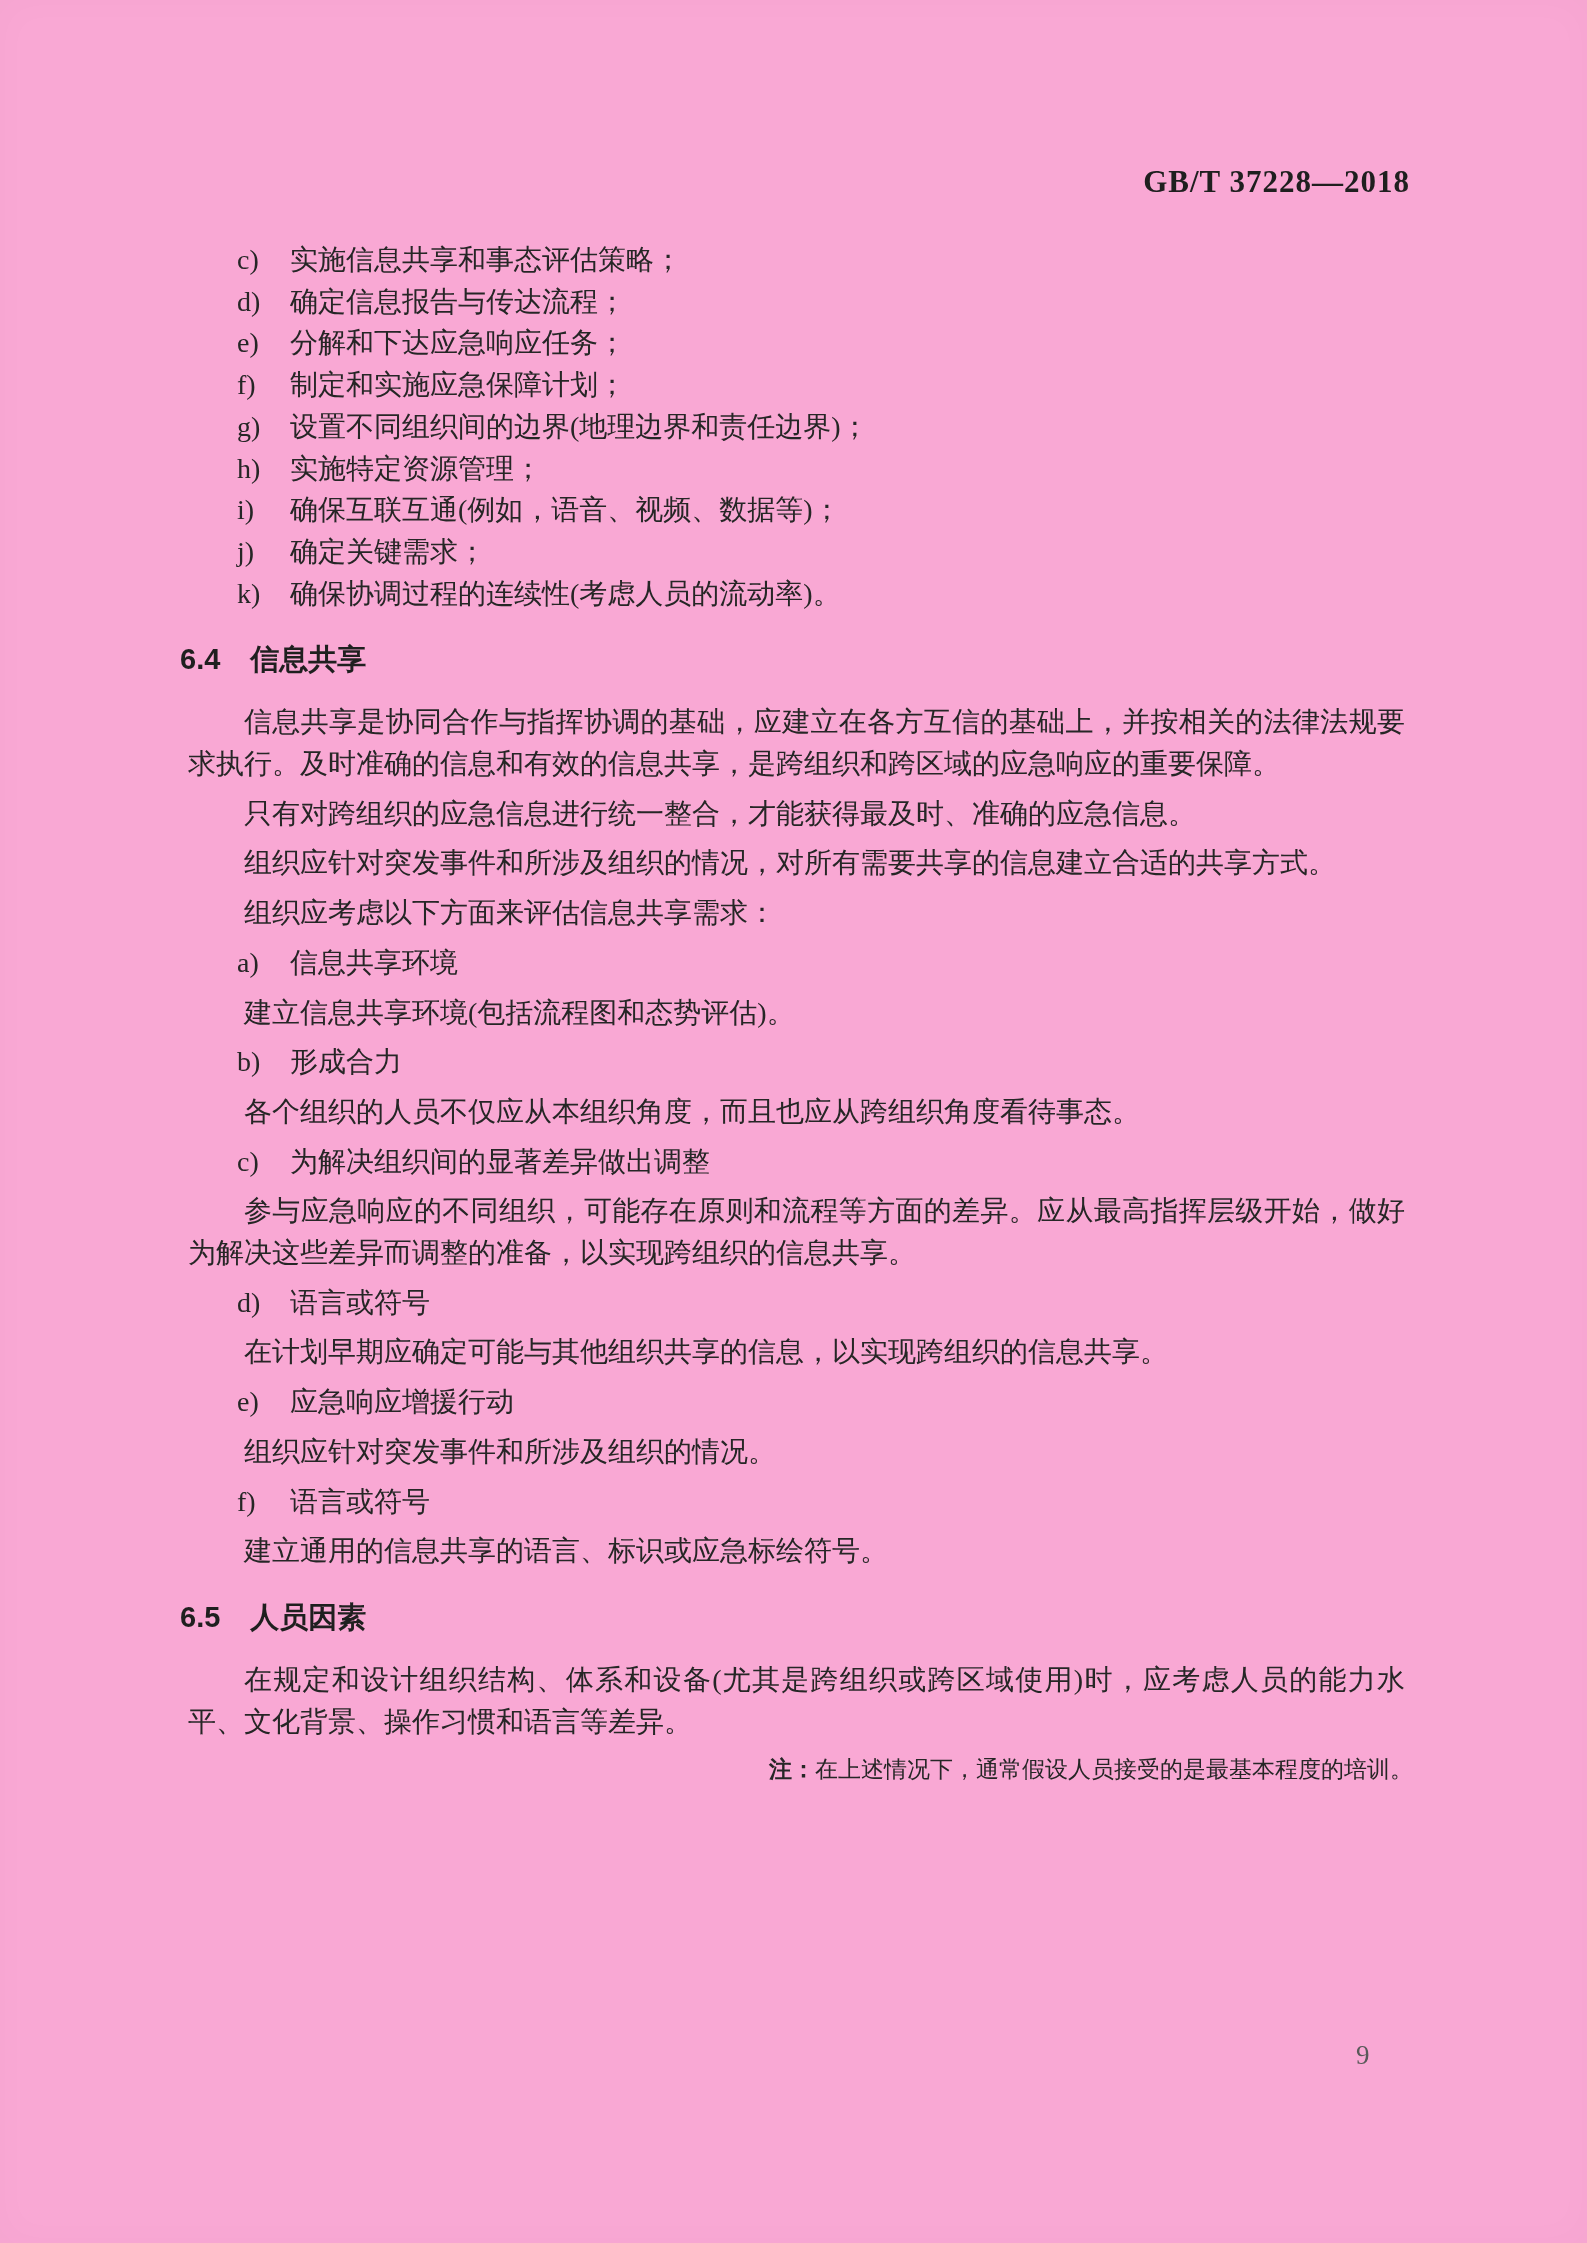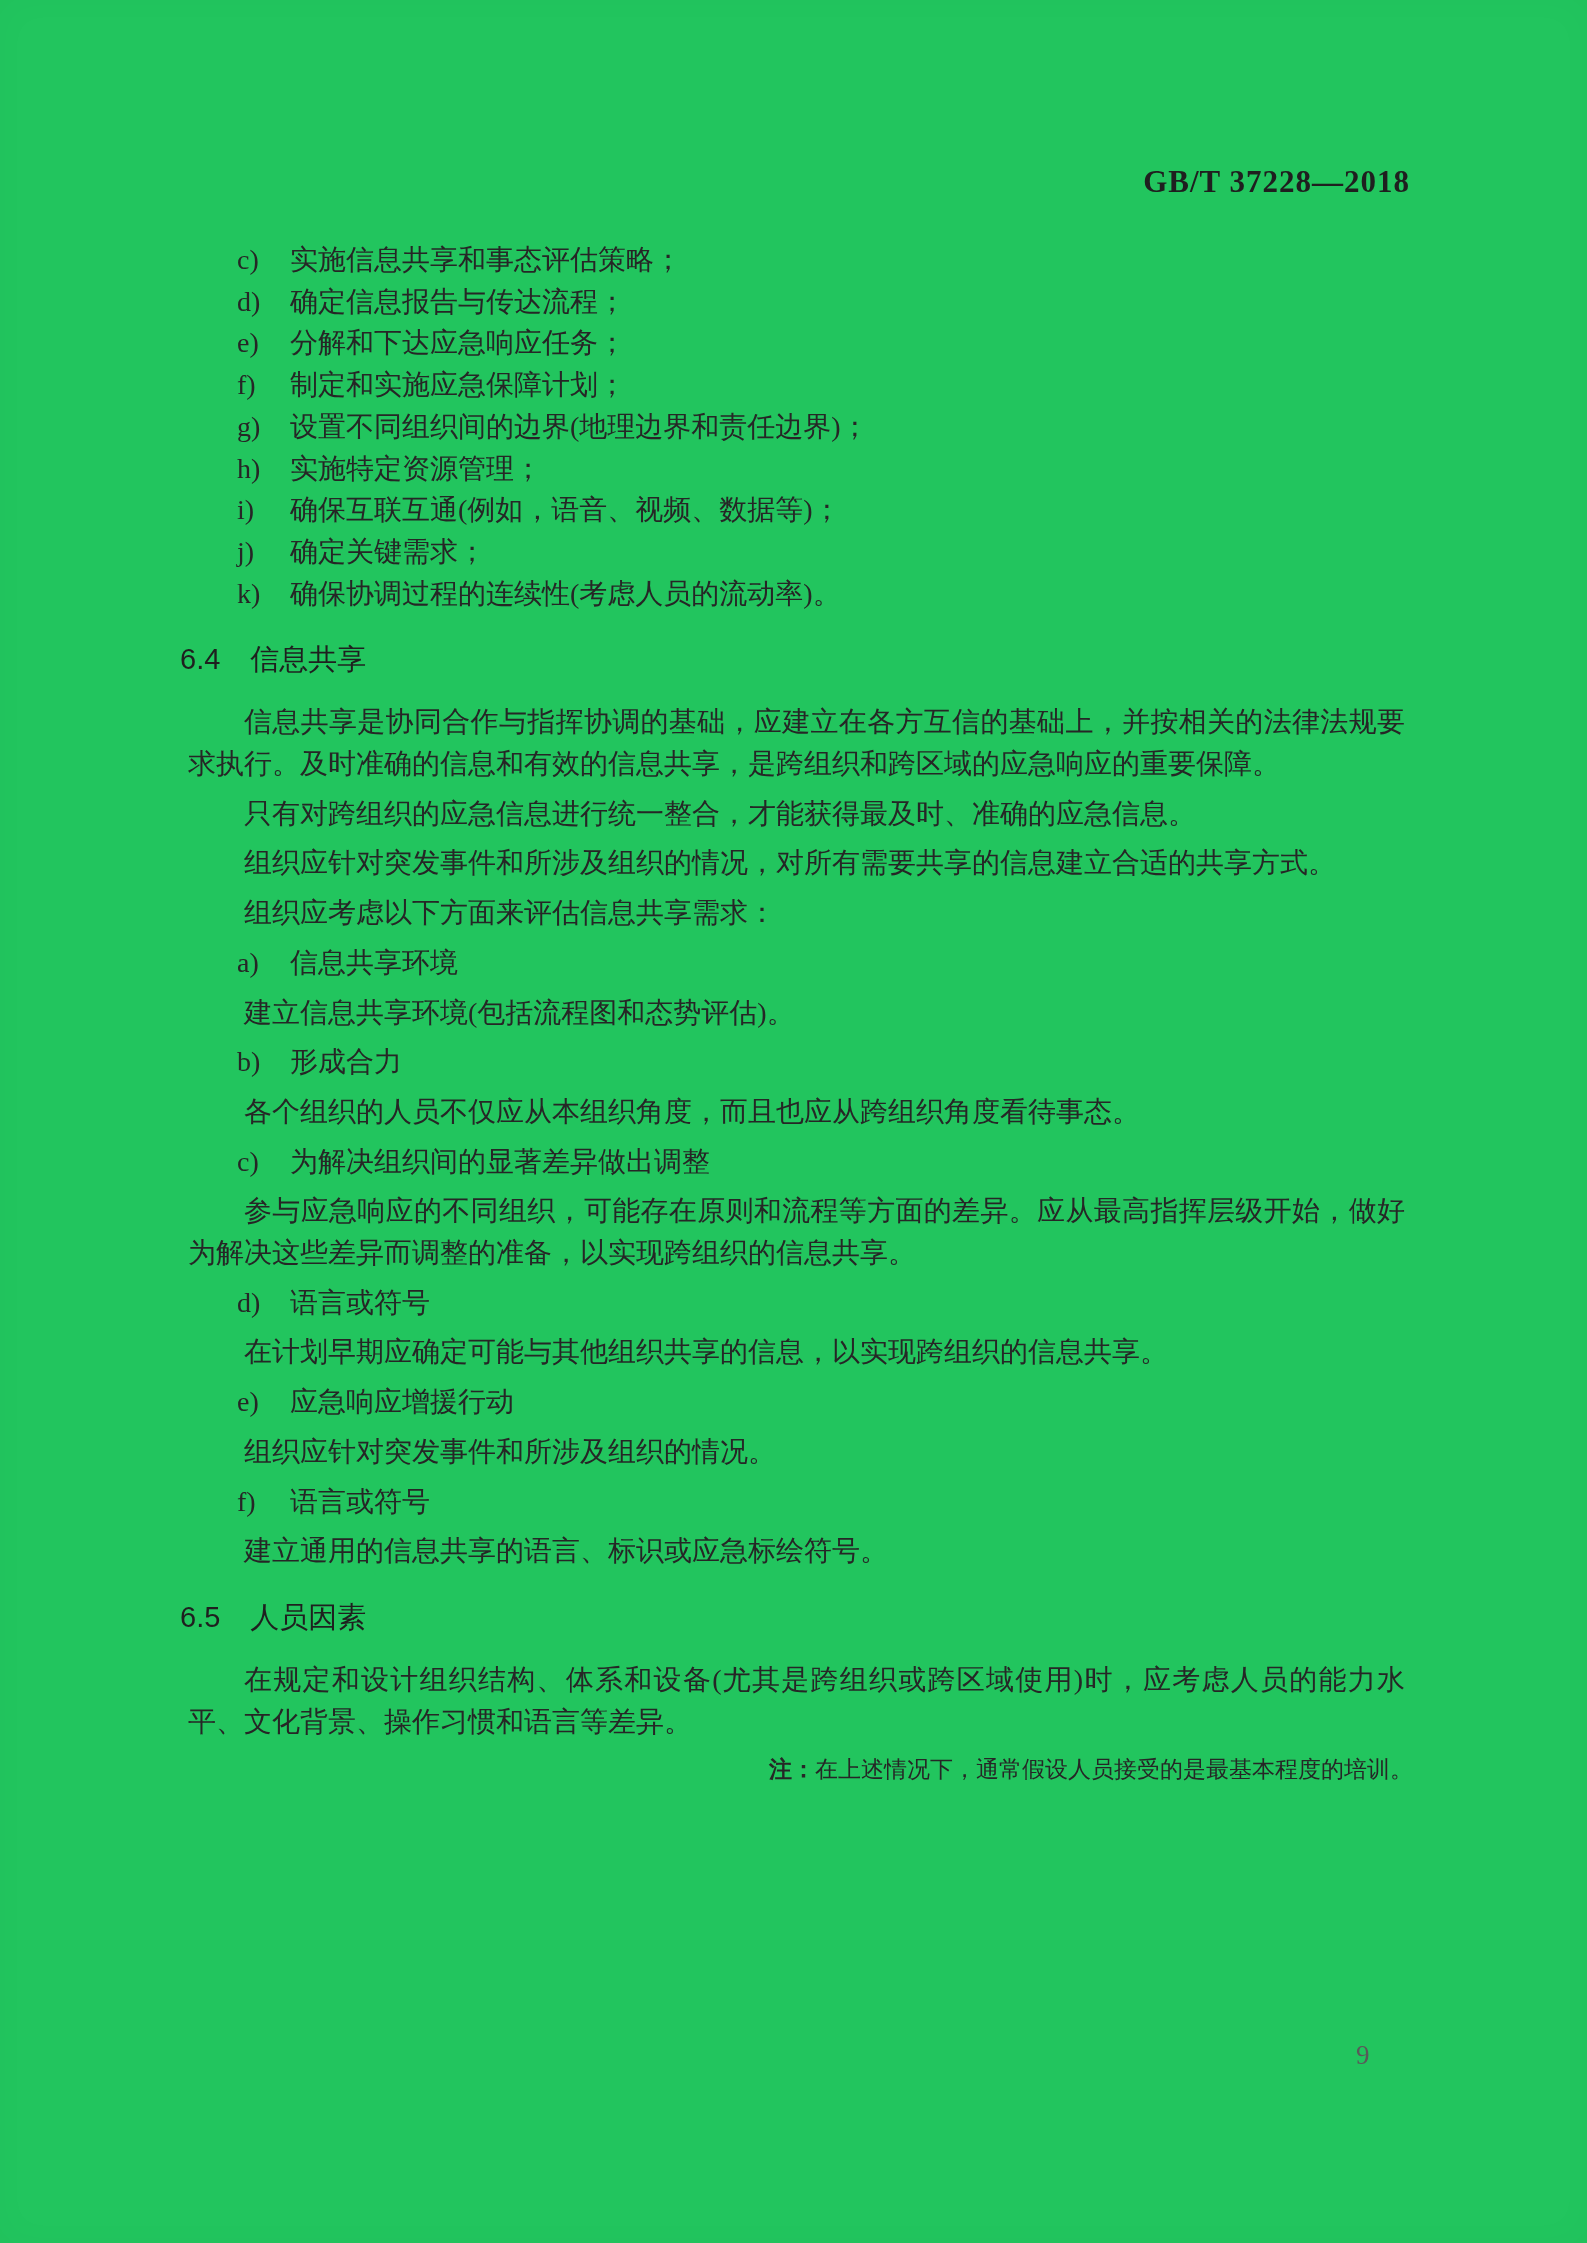--- a/index.html
+++ b/index.html
@@ -5,21 +5,21 @@
   html, body {
     margin: 0;
     padding: 0;
     background: #e9e9e9;
   }
   .page {
     position: relative;
     width: 1587px;
     height: 2243px;
     margin: 0 auto;
-    background: #22c55e;
+    background: #f9a8d4;
     overflow: hidden;
     color: #262626;
     font-family: "Liberation Serif", "DejaVu Serif", serif;
     box-shadow: inset 0 0 40px rgba(0,0,0,0.02);
   }
   
   .std-header {
     position: absolute;
     top: 164px;
     right: 177px;
@@ -48,21 +48,21 @@
   }
   .list-row .letter {
     position: absolute;
     left: 57px;
     top: 0;
   }
   
   .sec-heading {
     margin: 24px 0 21px 0;
     font-family: "Liberation Sans", "DejaVu Sans", sans-serif;
-    font-weight: normal;
+    font-weight: bold;
     font-size: 29px;
     line-height: 42px;
     text-align: left;
     color: #1f1f1f;
   }
   .sec-heading .sec-num {
     display: inline-block;
     margin-right: 30px;
   }
   

